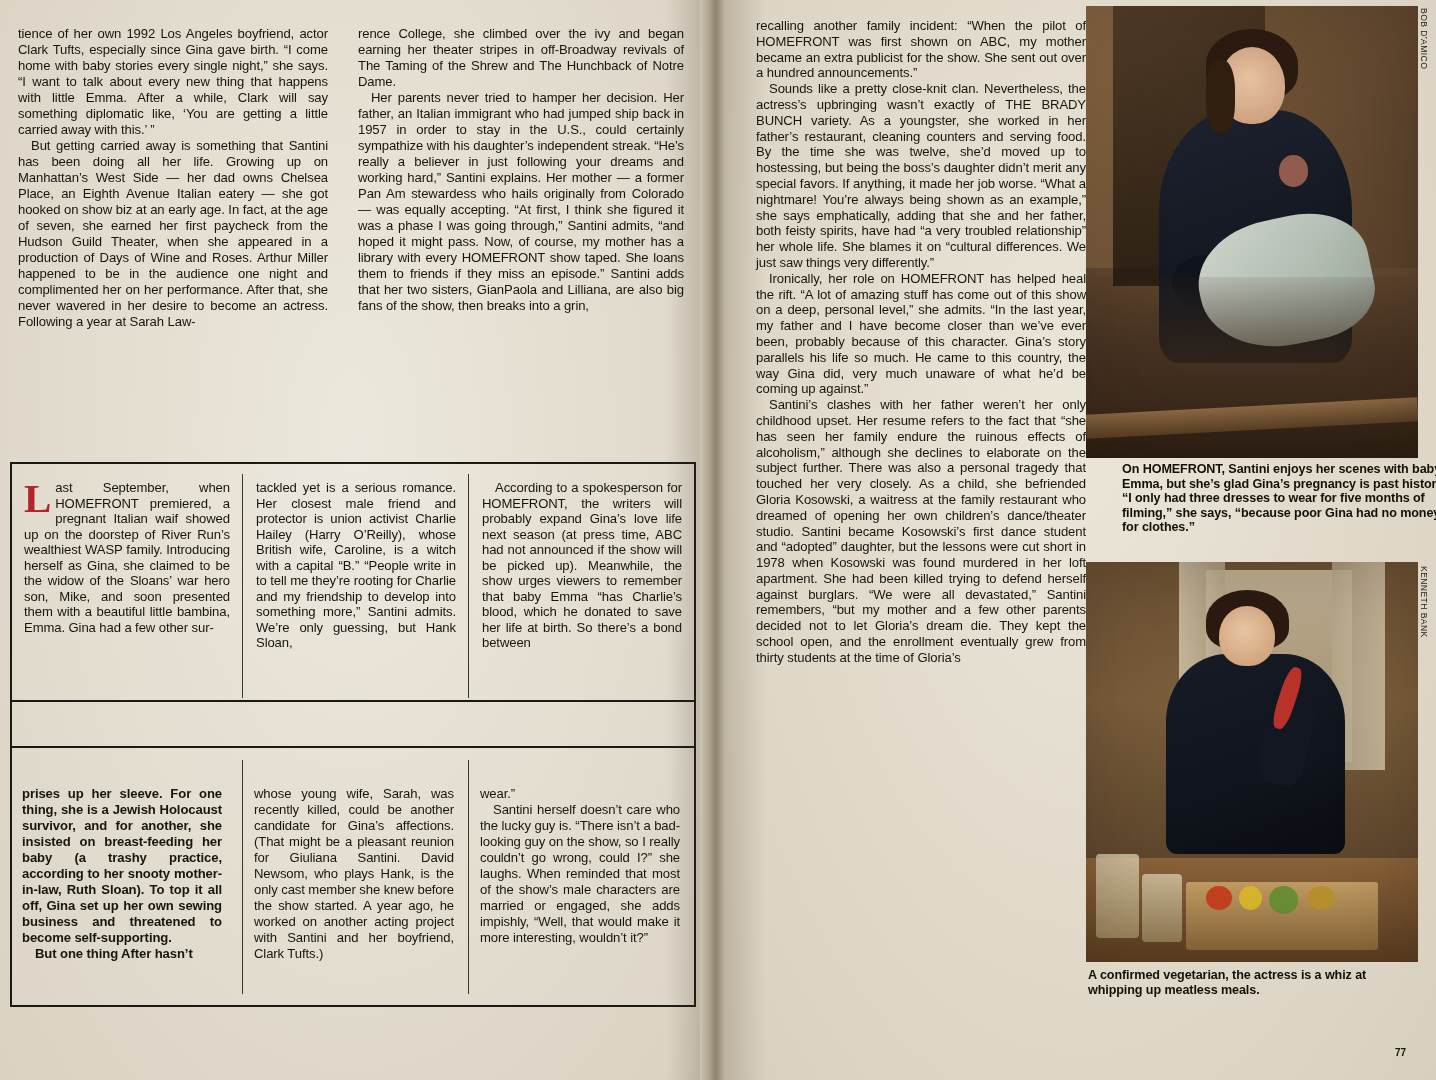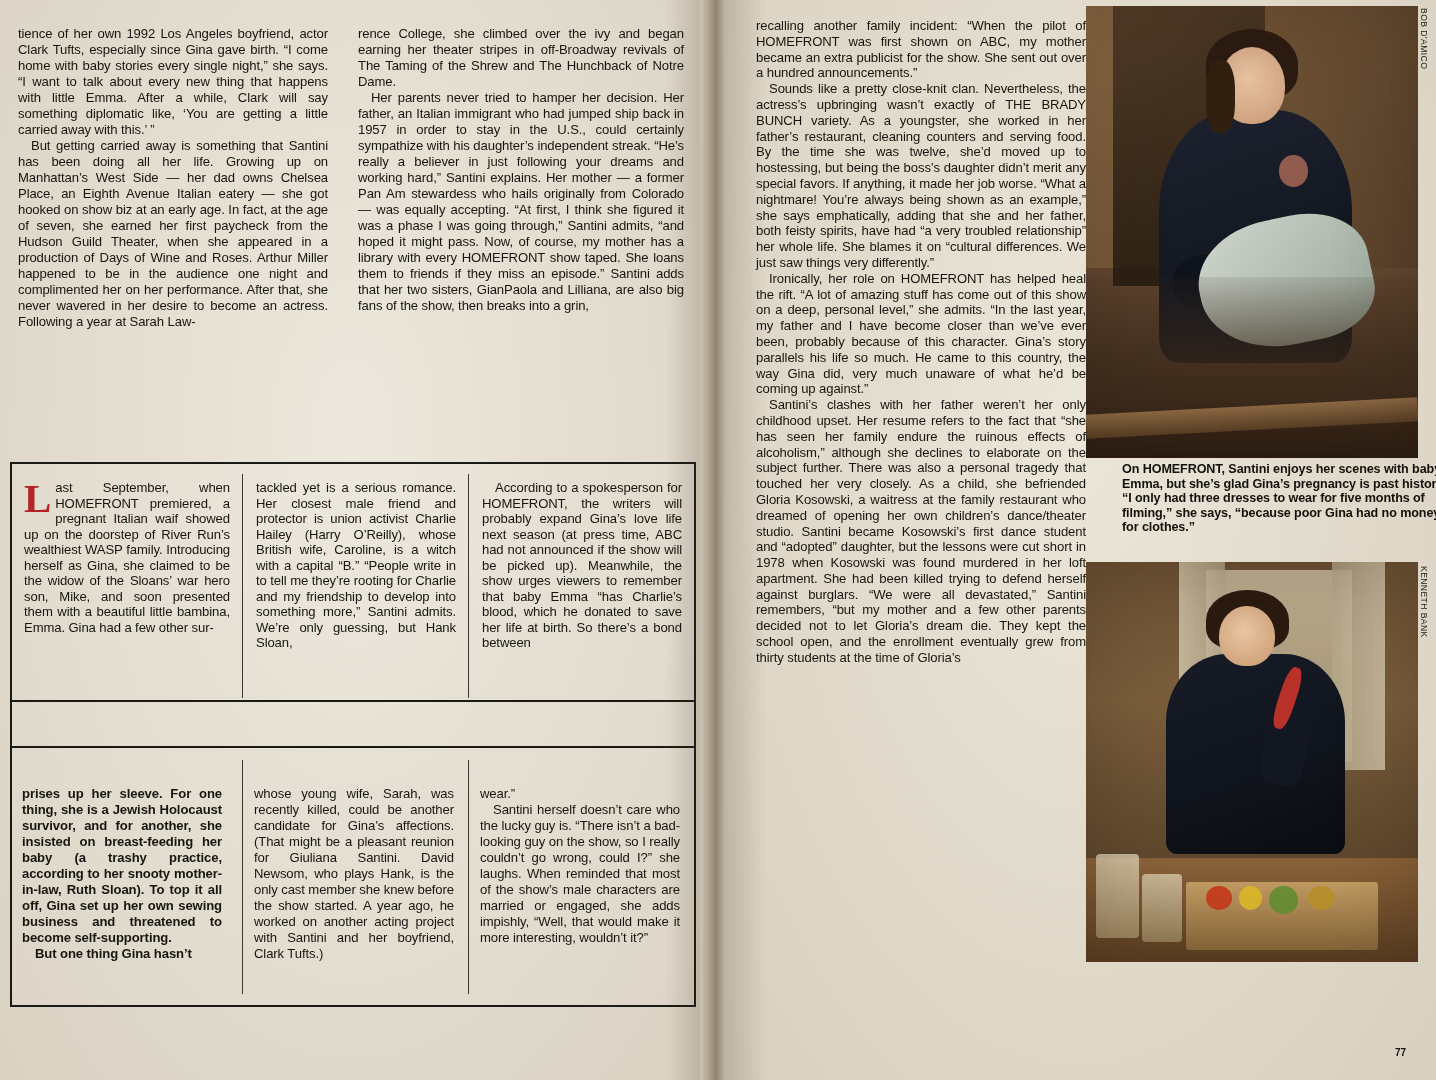--- a/index.html
+++ b/index.html
@@ -319,21 +319,21 @@
 
 
       <div class="hrule" style="left:0; top:282px; width:682px;"></div>
 
       <div class="vrule" style="left:230px; top:296px; height:234px;"></div>
       <div class="vrule" style="left:456px; top:296px; height:234px;"></div>
     </div>
 
     <div class="col" style="left:22px; top:786px; width:200px;font-weight:bold;">
       <p class="noindent">prises up her sleeve. For one thing, she is a Jewish Holocaust survivor, and for another, she insisted on breast-feeding her baby (a trashy practice, according to her snooty mother-in-law, Ruth Sloan). To top it all off, Gina set up her own sewing business and threatened to become self-supporting.</p>
-      <p>But one thing Gina hasn’t</p>
+      <p>But one thing After hasn’t</p>
     </div>
 
     <div class="col" style="left:254px; top:786px; width:200px;">
       <p class="noindent">whose young wife, Sarah, was recently killed, could be another candidate for Gina’s affections. (That might be a pleasant reunion for Giuliana Santini. David Newsom, who plays Hank, is the only cast member she knew before the show started. A year ago, he worked on another acting project with Santini and her boyfriend, Clark Tufts.)</p>
     </div>
 
     <div class="col" style="left:480px; top:786px; width:200px;">
       <p class="noindent">wear.”</p>
       <p>Santini herself doesn’t care who the lucky guy is. “There isn’t a bad-looking guy on the show, so I really couldn’t go wrong, could I?” she laughs. When reminded that most of the show’s male characters are married or engaged, she adds impishly, “Well, that would make it more interesting, wouldn’t it?”</p>
     </div>
@@ -392,14 +392,15 @@
     <div class="p2-veg2"></div>
     <div class="p2-veg3"></div>
     <div class="p2-veg4"></div>
     <div class="p2-jar1"></div>
     <div class="p2-jar2"></div>
     <div class="vignette"></div>
   </div>
 
   <div class="credit" style="left:1429px; top:566px; transform: rotate(90deg);">KENNETH BANK</div>
 
+  <div class="caption" style="left:1088px; top:968px; width:330px;">A confirmed vegetarian, the actress is a whiz at whipping up meatless meals.</div>
 
 </div>
 
 </body></html>

